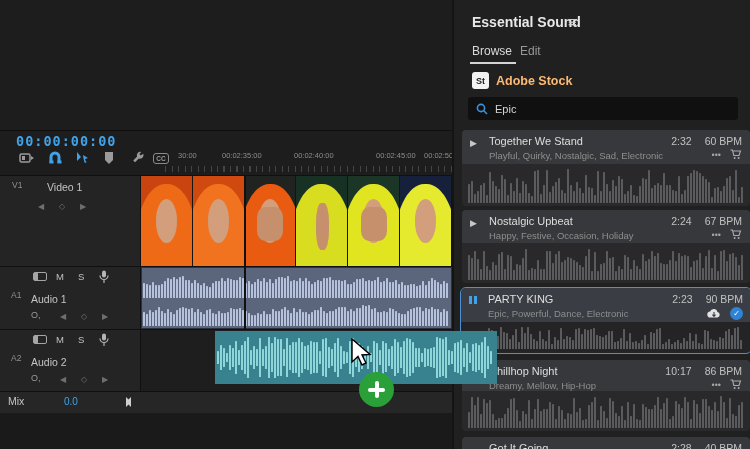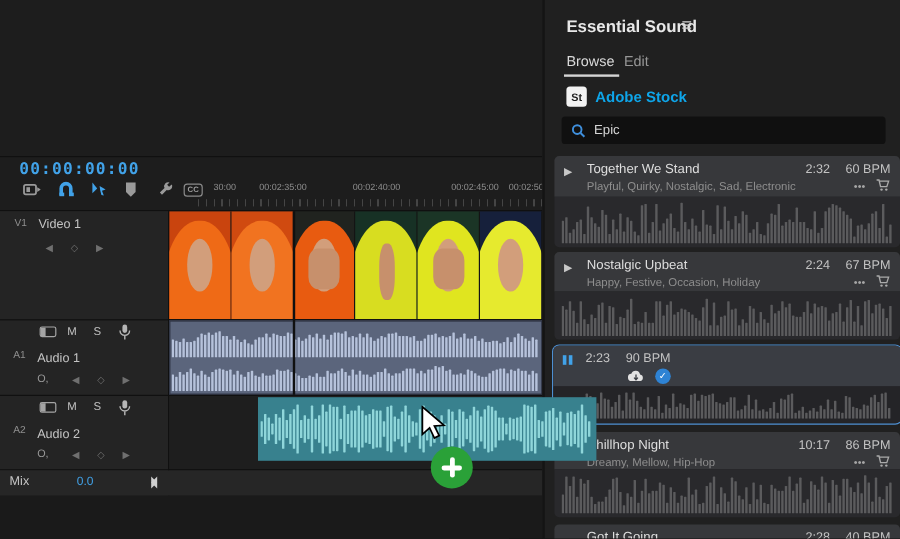--- a/index.html
+++ b/index.html
@@ -72,21 +72,21 @@
   
   #es-panel { position:absolute; left:452px; top:0; width:298px; height:449px; background:#202020; border-left:2px solid #141414; overflow:hidden; }
   #es-title { position:absolute; left:18px; top:14px; font-size:14px; font-weight:bold; color:#e8e8e8; }
   #es-menu { position:absolute; left:114px; top:13px; font-size:15px; color:#cfcfcf; }
   .tab { position:absolute; top:44px; font-size:12px; }
   #tab-browse { left:18px; color:#dadada; }
   #tab-edit { left:66px; color:#979797; }
   #tab-underline { position:absolute; left:16px; top:62px; width:46px; height:2px; background:#d4d4d4; }
   #stock-badge { position:absolute; left:18px; top:72px; width:17px; height:17px; background:#f2f2f2; color:#1d1d1d; border-radius:3px;
      font-size:9px; font-weight:bold; display:flex; align-items:center; justify-content:center; }
-  #stock-label { position:absolute; left:42px; top:74px; font-size:12.5px; font-weight:bold; color:#0ea5e9; }
+  #stock-label { position:absolute; left:42px; top:74px; font-size:12.5px; font-weight:bold; color:#fdba74; }
   #search-box { position:absolute; left:14px; top:97px; width:270px; height:23px; background:#101010; border-radius:3px; display:flex; align-items:center; padding:0 8px; gap:7px; }
   #search-input { flex:1; background:transparent; border:none; outline:none; color:#d5d5d5; font-size:11px; font-family:"Liberation Sans", sans-serif; }
 
   .card { position:absolute; left:8px; width:288px; background:#37383b; border-radius:4px 4px 0 0; display:flex; align-items:flex-start; padding:5px 8px 0 8px; gap:7px; }
   .card .playg { font-size:9px; color:#c8c8c8; width:12px; padding-top:3px; }
   .card .tcol { flex:1; min-width:0; }
   .card .title { font-size:11px; color:#dedede; white-space:nowrap; }
   .card .tags { font-size:9.5px; color:#8e8e8e; white-space:nowrap; margin-top:3px; }
   .card .rcol { text-align:right; }
   .card .r1 { font-size:10.5px; color:#c2c2c2; display:flex; gap:13px; justify-content:flex-end; }
@@ -139,33 +139,33 @@
     <div class="tbar-icon" style="left:128px">
       <svg width="15" height="15" viewBox="0 0 15 15">
           <path d="M13.5 4.2a3.4 3.4 0 0 1-4.6 3.2L5 11.3 3.2 9.5l3.9-3.9A3.4 3.4 0 0 1 11.3 1l-2 2 1.6 1.6 2.2-1.8c.3.4.4.9.4 1.4z" fill="#9a9a9a"></path>
         </svg>
     </div>
     <div class="tbar-icon" style="left:152px">
       <span class="cc-box">CC</span>
     </div>
 
     <div class="ruler-label" style="left:178px">30:00</div>
-    <div class="ruler-label" style="left:216px">00:02:35:00</div>
+    <div class="ruler-label" style="left:222px">00:02:35:00</div>
     <div class="ruler-label" style="left:294px">00:02:40:00</div>
     <div class="ruler-label" style="left:376px">00:02:45:00</div>
     <div class="ruler-label" style="left:424px">00:02:50:00</div>
     <div id="ruler-ticks"></div>
 
     <div class="hline" style="top:175px"></div>
 
     <div class="header-col"></div>
     <div class="vline" style="left:140px; top:176px; height:237px"></div>
 
     <div class="trk-id" style="left:12px; top:180px">V1</div>
-    <div class="trk-name" style="left:32px; top:181px">Video 1</div>
+    <div class="trk-name" style="left:47px; top:181px">Video 1</div>
     <div class="nav-glyph" style="left:38px; top:202px">◀</div>
     <div class="nav-glyph" style="left:59px; top:202px">◇</div>
     <div class="nav-glyph" style="left:80px; top:202px">▶</div>
 
     <div id="video-lane" class="lane">
         <div class="thumb" style="background: rgb(201, 68, 14);">
           <div class="hood" style="background: rgb(239, 106, 22);"></div>
           <div class="face"></div>
         </div>
         <div class="thumb" style="background: rgb(208, 74, 16);">
@@ -713,20 +713,24 @@
           <span style="height: 74.3%;"></span>
         </div>
     </div>
 
     <div id="sel-wrap">
       <div class="card" style="height:34px">
         <div class="pause-bars">
             <i></i>
             <i></i>
           </div>
+        <div class="tcol">
+          <div class="title">PARTY KING</div>
+          <div class="tags">Epic, Powerful, Dance, Electronic</div>
+        </div>
         <div class="rcol">
           <div class="r1">
               <span>2:23</span>
               <span>90 BPM</span>
             </div>
           <div class="r2">
             <svg width="14" height="11" viewBox="0 0 14 11">
                 <path d="M3.5 9.5a3 3 0 0 1-.4-6A3.8 3.8 0 0 1 10.4 4a2.8 2.8 0 0 1 .1 5.5z" fill="#e2e2e2"></path>
                 <path d="M7 4v4M5.4 6.7L7 8.4l1.6-1.7" stroke="#3a3d43" stroke-width="1.1" fill="none"></path>
               </svg>

